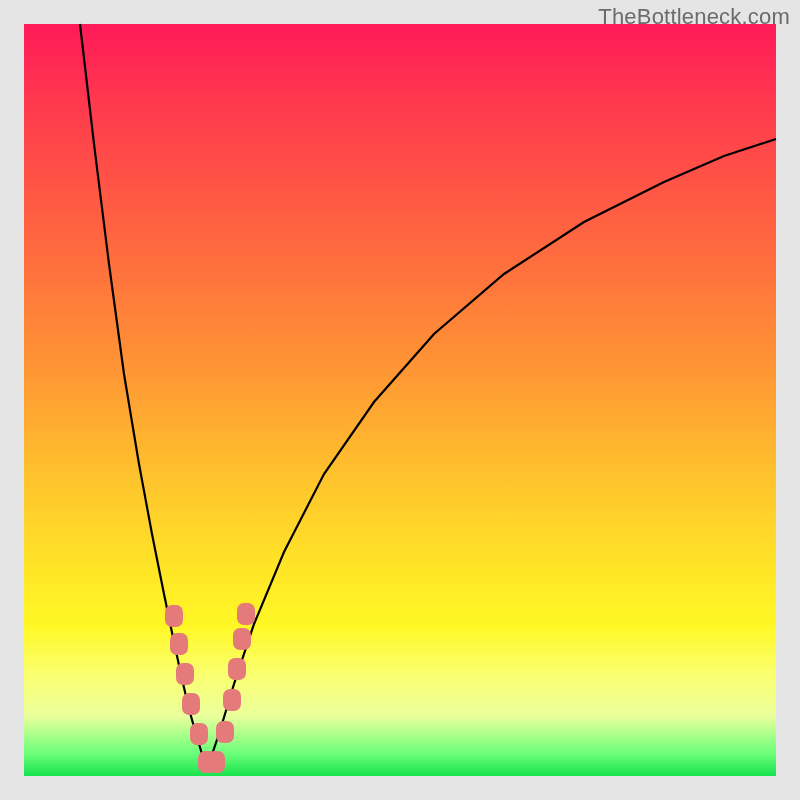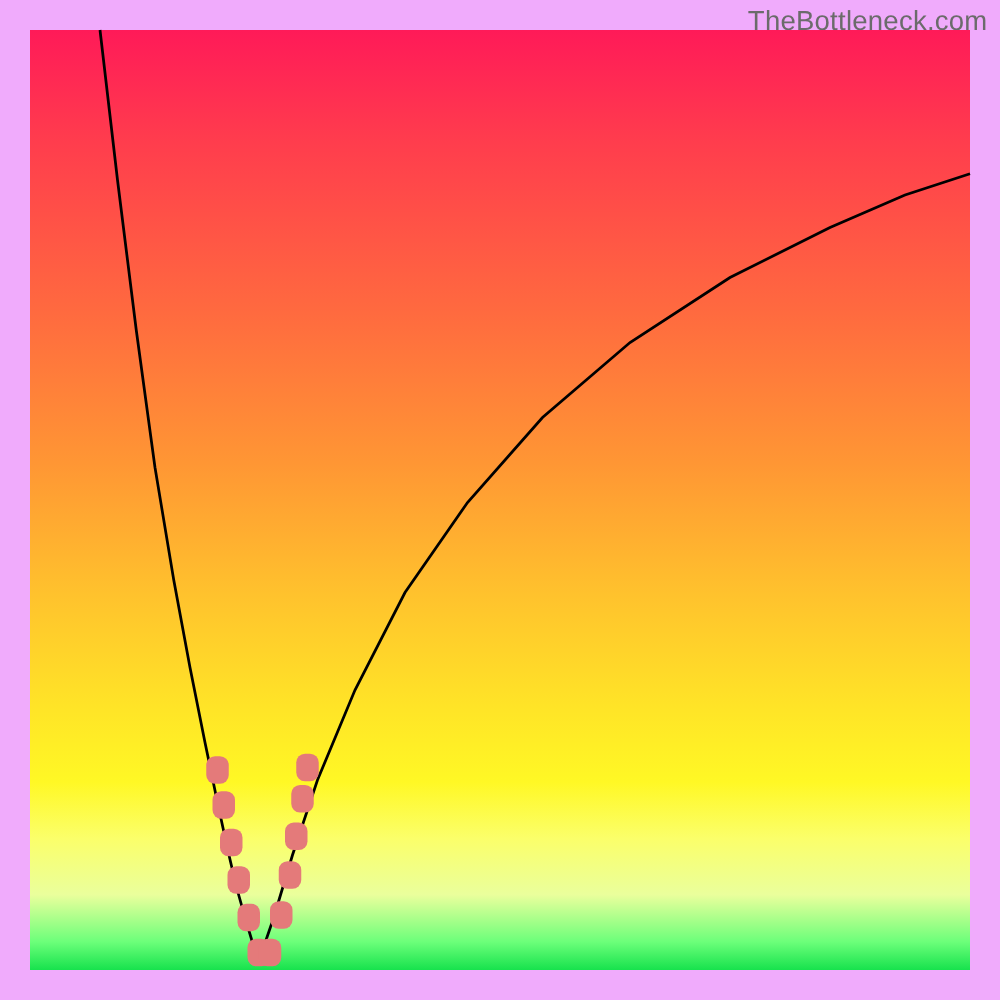--- a/index.html
+++ b/index.html
@@ -8,21 +8,21 @@
     width: 800px;
     height: 800px;
     overflow: hidden;
     background: #000;
     font-family: Arial, Helvetica, sans-serif;
   }
   .frame {
     position: absolute;
     left: 0; top: 0;
     width: 800px; height: 800px;
-    background: #f0abfc;
+    background: #e5e5e5;
   }
   .plot {
     position: absolute;
     left: 24px;
     top: 24px;
     width: 752px;
     height: 752px;
     
     background: linear-gradient(
       to bottom,

